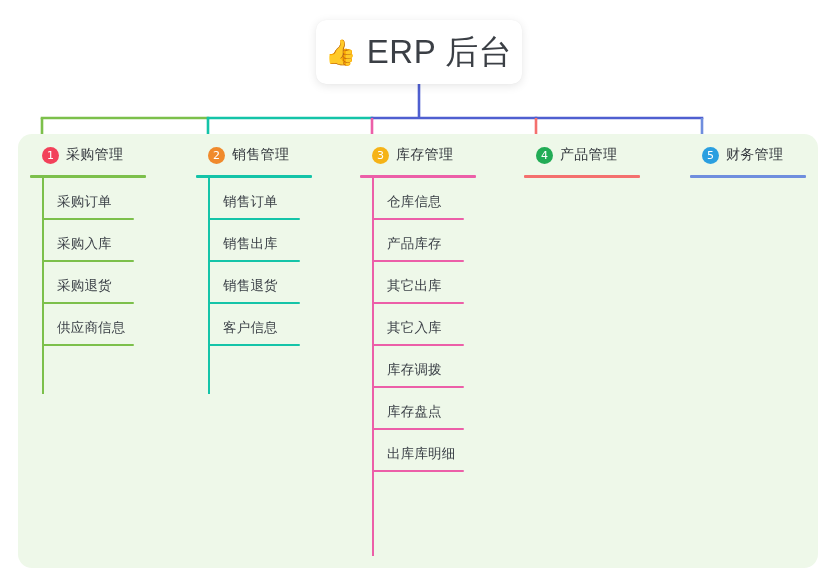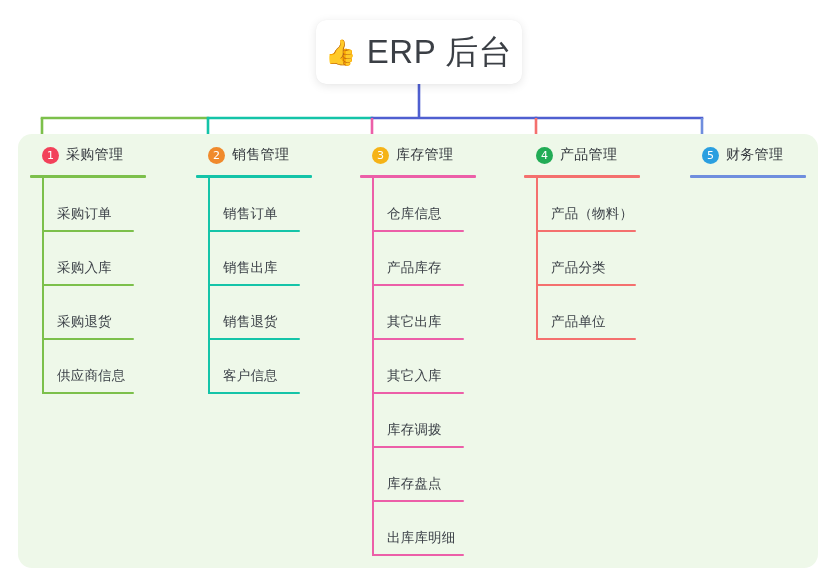--- a/index.html
+++ b/index.html
@@ -103,21 +103,21 @@
     margin-top: 0;
   }
   .spine {
     position: absolute;
     left: 12px;
     top: 0;
     width: 2px;
   }
   .leaf {
     position: relative;
-    height: 54px;
+    height: 42px;
     box-sizing: border-box;
   }
   .leaf-label {
     position: absolute;
     left: 27px;
     bottom: 9px;
     font-size: 13.5px;
     color: #3a3f46;
     white-space: nowrap;
     letter-spacing: 0.2px;
@@ -243,35 +243,20 @@
           <div class="leaf-rule" style="width: 92px; background: rgb(236, 95, 168);"></div>
         </div>
       </div>
     </div>
     <div class="branch" style="left: 524px;">
       <div class="branch-header">
         <span class="badge" style="background: rgb(34, 172, 86);">4</span>
         <span class="branch-title">产品管理</span>
       </div>
       <div class="branch-rule" style="width: 116px; background: rgb(244, 112, 110);"></div>
-      <div class="leaves">
-        <div class="spine" style="background: rgb(244, 112, 110); height: 162px;"></div>
-        <div class="leaf">
-          <span class="leaf-label">产品（物料）</span>
-          <div class="leaf-rule" style="width: 100px; background: rgb(244, 112, 110);"></div>
-        </div>
-        <div class="leaf">
-          <span class="leaf-label">产品分类</span>
-          <div class="leaf-rule" style="width: 100px; background: rgb(244, 112, 110);"></div>
-        </div>
-        <div class="leaf">
-          <span class="leaf-label">产品单位</span>
-          <div class="leaf-rule" style="width: 100px; background: rgb(244, 112, 110);"></div>
-        </div>
-      </div>
     </div>
     <div class="branch" style="left: 690px;">
       <div class="branch-header">
         <span class="badge" style="background: rgb(42, 159, 224);">5</span>
         <span class="branch-title">财务管理</span>
       </div>
       <div class="branch-rule" style="width: 116px; background: rgb(111, 142, 222);"></div>
     </div>
   </div>
 

